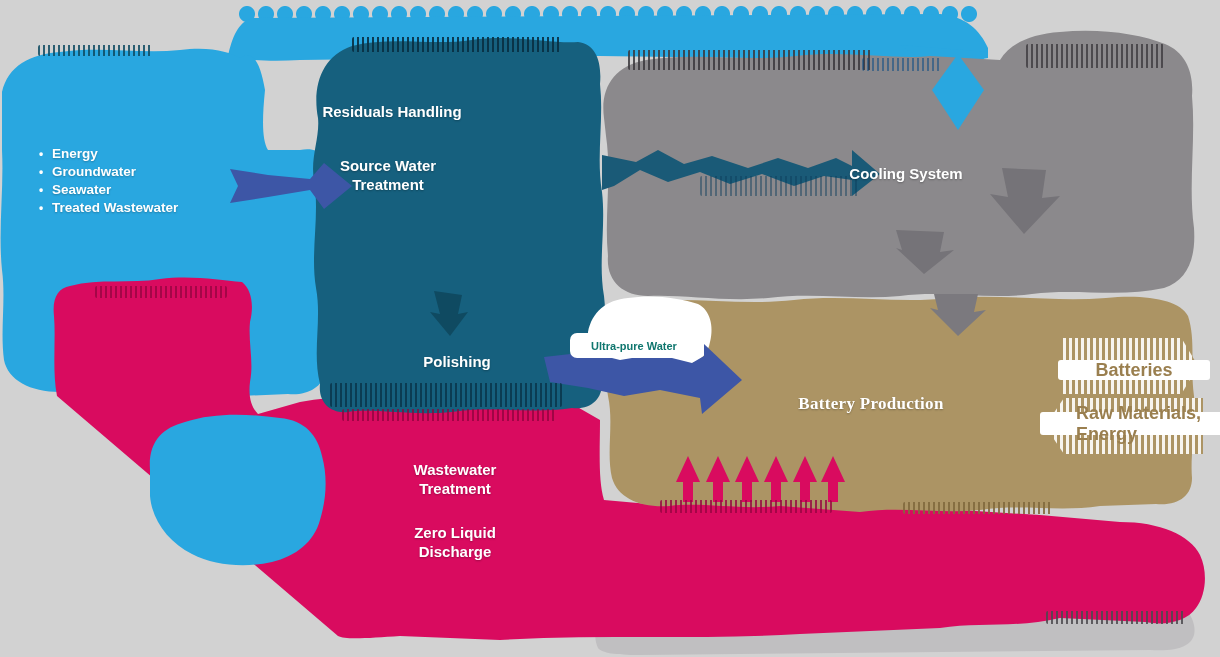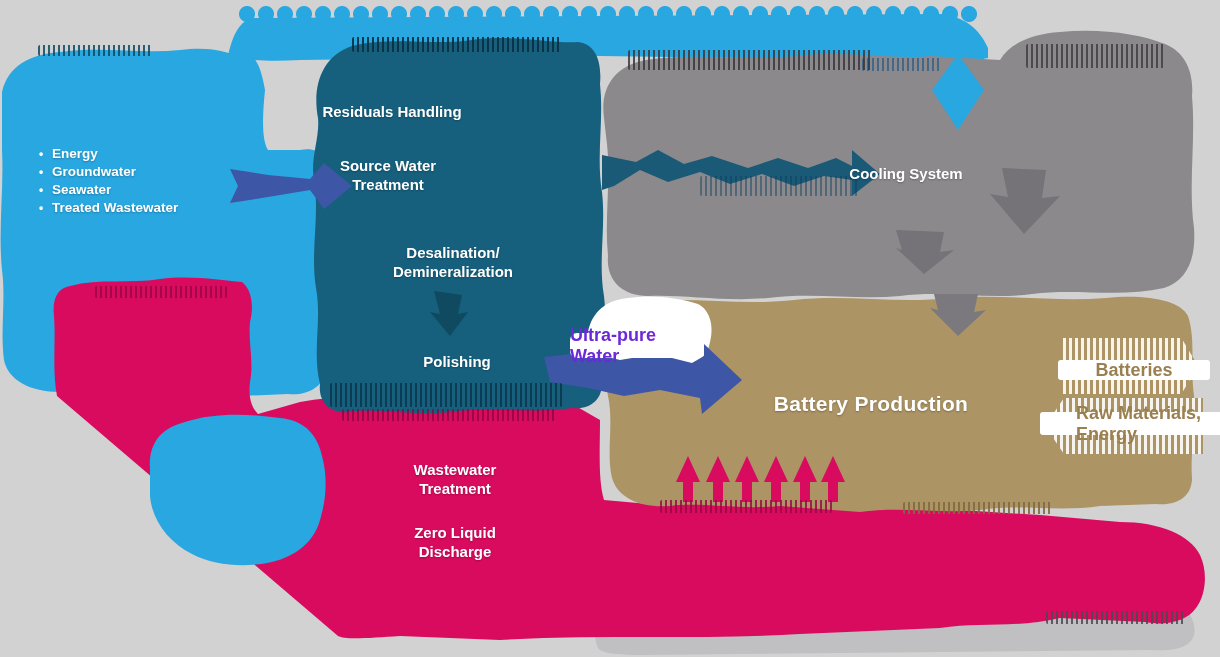--- a/index.html
+++ b/index.html
@@ -10,31 +10,31 @@
   .canvas svg{position:absolute;left:0;top:0;}
   .scallops{
     position:absolute;left:238px;top:6px;width:740px;height:16px;
     background-image:radial-gradient(circle at 9px 8px,#29a7e0 7.5px,rgba(0,0,0,0) 8.5px);
     background-size:19px 16px;background-repeat:repeat-x;
   }
   .lbl{
     position:absolute;color:#fff;font-weight:bold;text-align:center;
     line-height:19px;font-size:15px;text-shadow:0 1px 2px rgba(0,0,0,.28);
   }
-  .lbl.big{font-size:21px;line-height:26px;letter-spacing:.3px;}
+  .lbl.big{font-size:17px;line-height:26px;letter-spacing:.3px;font-family:Liberation Serif, serif;}
   .src-list{position:absolute;left:30px;top:146px;width:230px;}
   .src-row{display:flex;align-items:baseline;height:18px;}
   .src-dot{width:22px;color:#fff;font-size:12px;font-weight:bold;text-align:center;flex:0 0 22px;}
   .src-dot::before{content:"\2022";}
   .src-txt{color:#fff;font-weight:bold;font-size:13.5px;text-shadow:0 1px 2px rgba(0,0,0,.25);}
   .tag{
     position:absolute;background:#fff;border-radius:7px;display:flex;
     align-items:center;justify-content:center;font-weight:bold;
   }
-  .tag.blue-text{color:#6d28d9;font-size:18px;}
+  .tag.blue-text{color:#0f766e;font-size:11px;}
   .tag.tan-text{color:#9a7f4f;font-size:18px;border-radius:3px;}
   .stripes{
     position:absolute;
     background:repeating-linear-gradient(90deg,#ac9464 0 3px,#f7f4ee 3px 6px);
   }
   .stripes.right-tip{clip-path:polygon(0 0,88% 0,100% 50%,88% 100%,0 100%);}
   .stripes.left-tip{clip-path:polygon(12% 0,100% 0,100% 100%,12% 100%,0 50%);}
   .glitch{
     position:absolute;
     background:repeating-linear-gradient(90deg,var(--c) 0 2px,rgba(0,0,0,0) 2px 5px);
@@ -118,24 +118,20 @@
         <span class="src-dot"></span>
         <span class="src-txt">Treated Wastewater</span>
       </div>
   </div>
 
   <div class="lbl" style="left:292px;top:102px;width:200px;">Residuals Handling</div>
   <div class="lbl" style="left:288px;top:156px;width:200px;">
     <div>Source Water</div>
     <div>Treatment</div>
   </div>
-  <div class="lbl" style="left:353px;top:243px;width:200px;">
-    <div>Desalination/</div>
-    <div>Demineralization</div>
-  </div>
   <div class="lbl" style="left:357px;top:352px;width:200px;">Polishing</div>
 
   <div class="lbl" style="left:806px;top:164px;width:200px;">Cooling System</div>
 
   <div class="lbl big" style="left:721px;top:391px;width:300px;">Battery Production</div>
 
   <div class="tag blue-text" style="left:570px;top:333px;width:128px;height:25px;">Ultra-pure Water</div>
 
   <div class="tag tan-text" style="left:1058px;top:360px;width:152px;height:20px;">Batteries</div>
   <div class="tag tan-text" style="left:1040px;top:412px;width:178px;height:23px;padding-left:36px;">Raw Materials, Energy</div>

